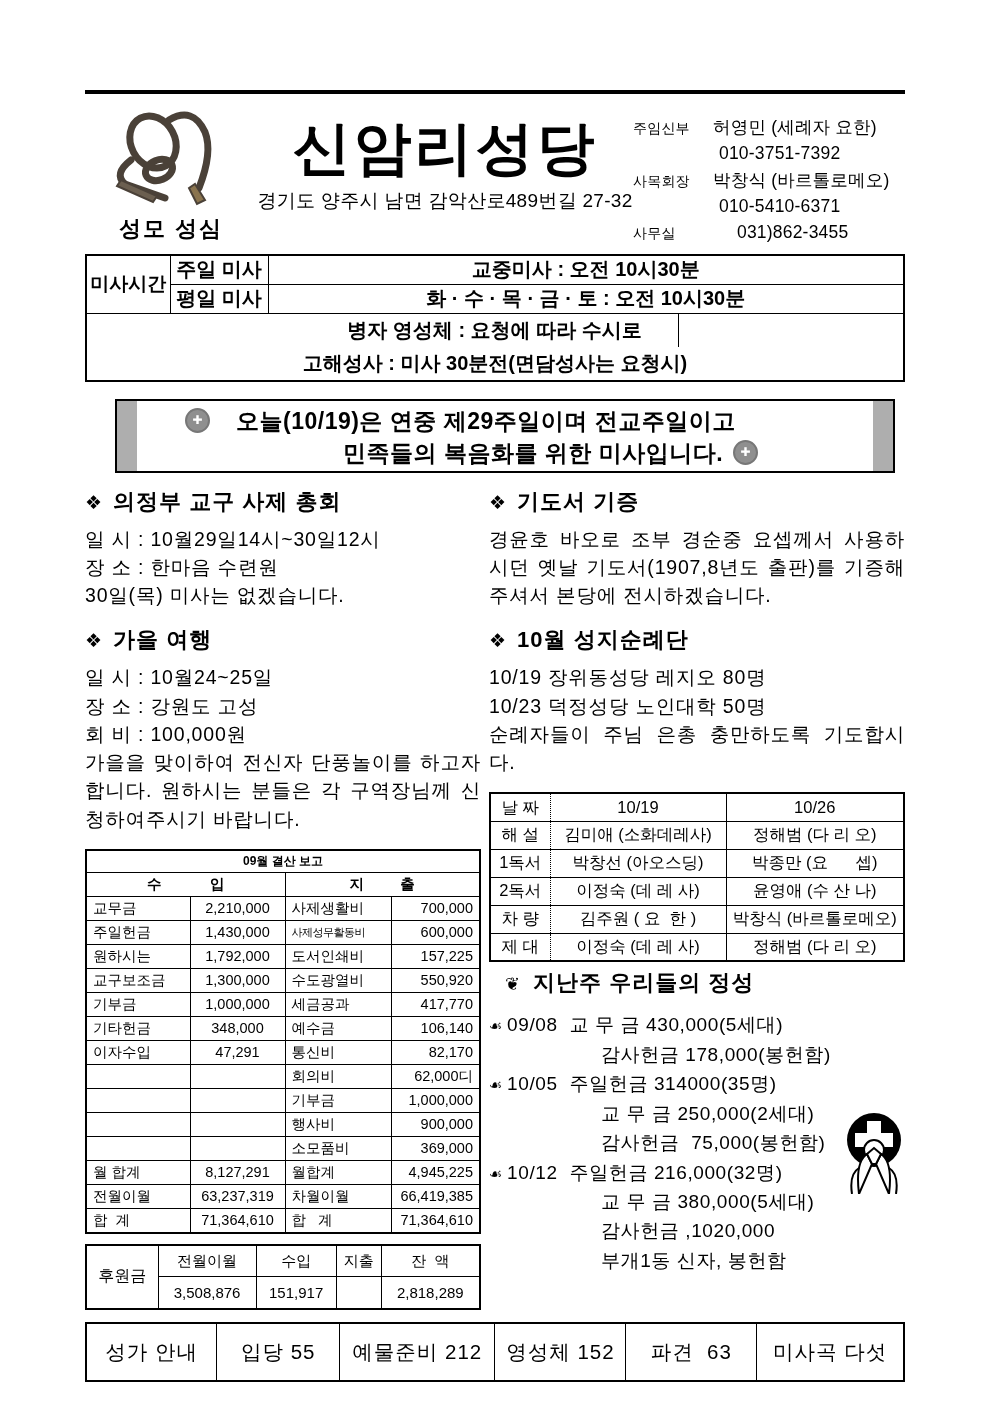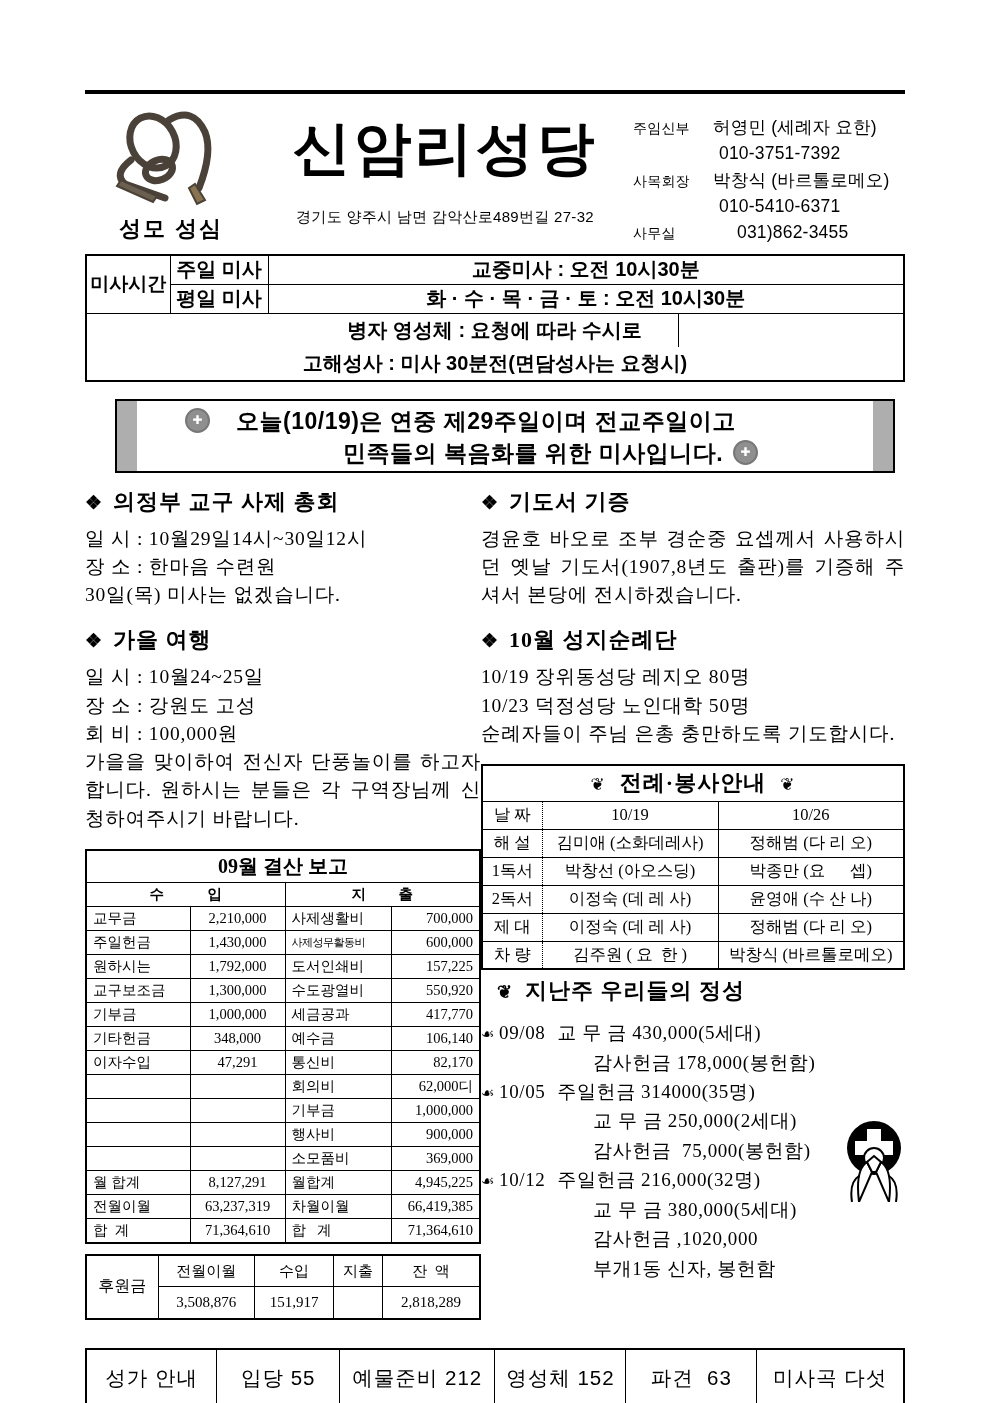--- a/index.html
+++ b/index.html
@@ -8,21 +8,21 @@
     width:992px; height:1403px; background:#fff; color:#000;
     font-family:"Liberation Sans","DejaVu Sans",sans-serif;
     padding:90px 87px 0 85px; overflow:hidden; position:relative;
   }
   
   .header { border-top:4px solid #000; display:flex; padding:10px 0 6px; height:164px; }
   .header-left { width:172px; text-align:center; }
   .logo-caption { font-size:22px; font-weight:bold; letter-spacing:2px; margin-top:2px; }
   .header-center { flex:1; text-align:center; }
   .page-title { font-size:58px; font-weight:800; letter-spacing:3px; margin-top:6px; }
-  .address { font-size:15px; margin-top:20px; letter-spacing:0.3px; white-space:pre; }
+  .address { font-size:19px; letter-spacing:0.3px; white-space:pre; }
   .header-right { width:272px; font-size:17.5px; padding-top:10px; line-height:1.5; letter-spacing:0.2px; }
   .c-label { display:inline-block; width:80px; font-size:14px; }
   .contact-row.phone { padding-left:86px; }
   
   table { border-collapse:collapse; width:100%; }
   
   .mass-table { border:2px solid #000; font-weight:bold; font-size:20px; text-align:center; }
   .mass-table td { border:1px solid #000; height:29px; }
   .mass-corner { width:84px; font-size:19px; }
   .mass-type { width:98px; }
@@ -33,32 +33,32 @@
   .banner { margin:17px 0 0 30px; width:780px; border:2px solid #000; position:relative; height:74px; }
   .banner-bar { position:absolute; top:0; bottom:0; width:20px; background:#aeaeae; }
   .banner-bar.left { left:0; } .banner-bar.right { right:0; }
   .banner-inner { position:absolute; left:22px; right:22px; top:4px; font-size:23px; font-weight:bold; letter-spacing:0.5px; line-height:1.4; }
   .banner-line1 { padding-left:46px; display:flex; align-items:center; gap:26px; }
   .banner-line2 { padding-left:204px; display:flex; align-items:center; gap:10px; }
   .cross-badge { display:inline-flex; width:25px; height:25px; border-radius:50%;
     background:#8f8f8f; border:2px solid #777; color:#fff; font-size:12px;
     align-items:center; justify-content:center; flex:0 0 auto; }
   
-  .columns { display:flex; gap:0; margin-top:14px;font-family:Liberation Serif, serif; }
+  .columns { display:flex; gap:8px; margin-top:14px; }
   .col-left { width:396px; }
   .col-right { flex:1; }
   .section { margin-bottom:16px; }
   .section-title { font-size:22px; font-weight:bold; letter-spacing:1px; margin-bottom:8px; }
   .diamond { font-size:19px; margin-right:10px; }
   .section-line { font-size:19.5px; line-height:1.45; letter-spacing:0.8px; }
   .section-para { font-size:19.5px; line-height:1.45; letter-spacing:0.8px; text-align:justify; }
   
   .fin-table { border:2px solid #000; font-size:14.5px; margin-top:4px; }
   .fin-table td { border:1px solid #000; padding:2px 6px; height:21px; white-space:pre; }
-  .fin-title { text-align:center; font-weight:bold; font-size:20px; }
+  .fin-title { text-align:center; font-weight:bold; font-size:12px; }
   .fin-head { text-align:center; font-weight:bold; }
   .fin-lbl { width:104px; } .fin-amt { text-align:center; width:95px; }
   .fin-lbl2 { width:106px; } .fin-amt2 { text-align:right; }
   .sm { font-size:11px; letter-spacing:-0.5px; }
   
   .sup-table { border:2px solid #000; font-size:15px; margin-top:10px; text-align:center; }
   .sup-table td { border:1px solid #000; height:32px; white-space:pre; }
   .sup-label { width:72px; font-size:16px; }
   
   .lit-table { border:2px solid #000; text-align:center; }
@@ -70,21 +70,21 @@
   
   .offering { position:relative; margin-top:6px; }
   .off-title { font-size:22px; font-weight:bold; letter-spacing:1px; margin-bottom:12px; padding-left:16px; }
   .off-title .heart { font-size:18px; margin-right:12px; }
   .off-line { font-size:19px; line-height:1.55; letter-spacing:0.6px; white-space:pre; }
   .off-line .bullet { font-size:15px; margin-right:4px; }
   .off-date { margin-right:12px; }
   .cont { padding-left:112px; }
   .pray-icon { position:absolute; right:-4px; top:142px; }
   
-  .hymn-table { border:2px solid #000; margin-top:28px; text-align:center; font-size:20.5px; }
+  .hymn-table { border:2px solid #000; margin-top:12px; text-align:center; font-size:20.5px; }
   .hymn-table td { border:1px solid #000; height:58px; white-space:pre; letter-spacing:1px; }
 </style>
 </head>
 <body>
 
 <div class="page">
 
   <div class="header">
     <div class="header-left">
       <svg width="128" height="104" viewBox="0 0 128 104">
@@ -292,23 +292,20 @@
 
       <div class="section">
         <div class="section-title"><span class="diamond">❖</span><span>10월 성지순례단</span></div>
         <div class="section-line">10/19 장위동성당 레지오 80명</div>
         <div class="section-line">10/23 덕정성당 노인대학 50명</div>
         <div class="section-para"> 순례자들이 주님 은총 충만하도록 기도합시다.</div>
       </div>
 
       <table class="lit-table">
         <tbody>
-            <tr class="lit-title">
-          <td colspan="3"><span class="heart">❦</span><span>전례·봉사안내</span><span class="heart">❦</span></td>
-        </tr>
         <tr class="lit-row">
               <td class="lit-role">날 짜</td>
               <td class="lit-c1">10/19</td>
               <td>10/26</td>
             </tr>
         <tr class="lit-row">
               <td class="lit-role">해 설</td>
               <td class="lit-c1">김미애 (소화데레사)</td>
               <td>정해범 (다 리 오)</td>
             </tr>
@@ -316,28 +313,28 @@
               <td class="lit-role">1독서</td>
               <td class="lit-c1">박창선 (아오스딩)</td>
               <td>박종만 (요      셉)</td>
             </tr>
         <tr class="lit-row">
               <td class="lit-role">2독서</td>
               <td class="lit-c1">이정숙 (데 레 사)</td>
               <td>윤영애 (수 산 나)</td>
             </tr>
         <tr class="lit-row">
+              <td class="lit-role">차 량</td>
+              <td class="lit-c1">김주원 ( 요  한 )</td>
+              <td>박창식 (바르톨로메오)</td>
+            </tr>
+        <tr class="lit-row">
               <td class="lit-role">제 대</td>
               <td class="lit-c1">이정숙 (데 레 사)</td>
               <td>정해범 (다 리 오)</td>
-            </tr>
-        <tr class="lit-row">
-              <td class="lit-role">차 량</td>
-              <td class="lit-c1">김주원 ( 요  한 )</td>
-              <td>박창식 (바르톨로메오)</td>
             </tr>
       </tbody>
         </table>
 
       <div class="offering">
         <div class="off-title"><span class="heart">❦</span><span>지난주 우리들의 정성</span></div>
 
         <div class="off-entry">
           <div class="off-line"><span class="bullet">☙</span><span class="off-date">09/08</span><span>교 무 금 430,000(5세대)</span></div>
           <div class="off-line cont"><span>감사헌금 178,000(봉헌함)</span></div>

